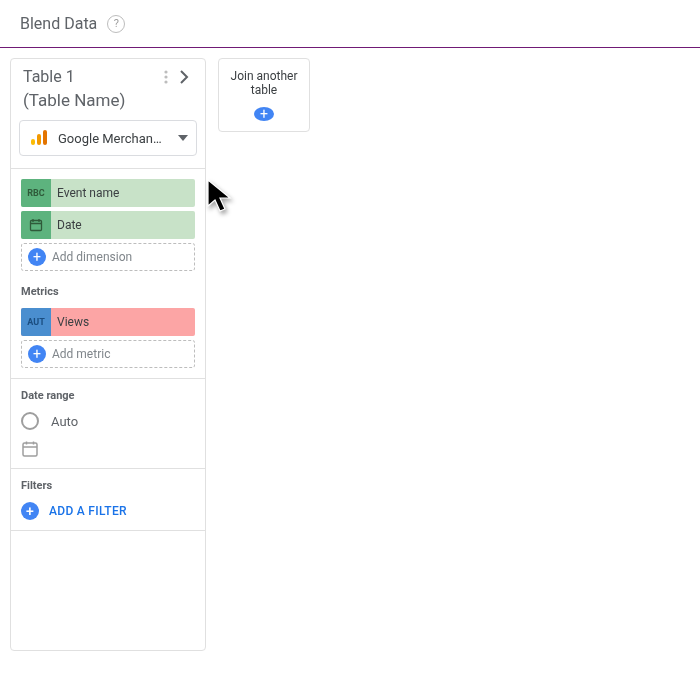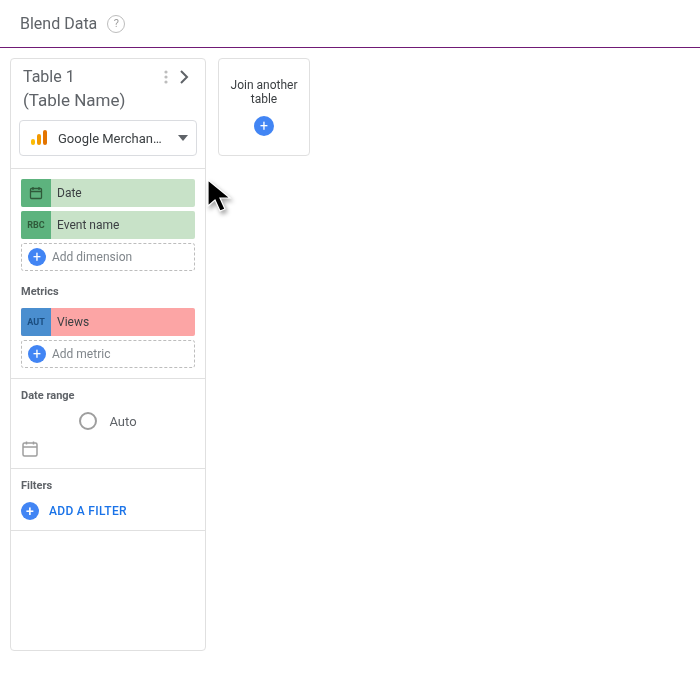--- a/index.html
+++ b/index.html
@@ -24,28 +24,28 @@
   .field-dim .badge { background: #5db37e; }
   .field-met { background: #fca5a5; }
   .field-met .badge { background: #4a8ecf; }
   .badge { width: 30px; height: 100%; display:flex; align-items:center; justify-content:center; color:#395941; font-size: 9px; font-weight: bold; }
   .field-dim .badge { color:#2f5a3a; }
   .field-met .badge { color:#1a4d80; }
   .field-label { padding-left: 6px; color: #3c4043; }
   .add-row { display:flex; align-items:center; height: 28px; border: 1px dashed #bdbdbd; border-radius: 3px; font-size: 12px; color:#80868b; cursor:pointer; }
   .add-plus { width: 30px; height:100%; display:flex; align-items:center; justify-content:center; }
   .plus-circle { width: 18px; height: 18px; border-radius: 50%; background:#4285f4; color:#fff; display:flex; align-items:center; justify-content:center; font-size: 14px; line-height:1; }
-  .radio-row { display:flex; align-items:center; gap: 12px; font-size: 13px; color:#5f6368; margin-bottom: 10px; cursor:pointer;justify-content:center; }
+  .radio-row { display:flex; align-items:center; gap: 12px; font-size: 13px; color:#5f6368; margin-bottom: 10px; cursor:pointer; }
   .radio { width: 18px; height: 18px; border: 2px solid #9e9e9e; border-radius: 50%; display:flex; align-items:center; justify-content:center; }
   .radio.checked { border-color: #1a73e8; }
   .radio.checked::after { content:''; width: 8px; height:8px; border-radius:50%; background:#1a73e8; }
   .range-row { display:flex; align-items:center; gap:12px; font-size: 12px; color:#80868b; margin-top: 4px; }
   .cal-icon { width: 18px; height: 18px; color:#9e9e9e; }
   .filter-link { display:flex; align-items:center; gap:10px; font-size: 12px; font-weight:500; color:#1a73e8; cursor:pointer; letter-spacing: 0.3px; }
-  .join-card { width: 92px; border: 1px solid #e0e0e0; border-radius: 4px; padding: 14px 8px; text-align:center; font-size: 12px; color:#3c4043; height: 98px; display:flex; flex-direction:column; align-items:center; justify-content:center; gap:10px; cursor:pointer; }
+  .join-card { width: 92px; border: 1px solid #e0e0e0; border-radius: 4px; padding: 14px 8px; text-align:center; font-size: 12px; color:#3c4043; height: 74px; display:flex; flex-direction:column; align-items:center; justify-content:center; gap:10px; cursor:pointer; }
   .cursor-pointer { position:absolute; left: 206px; top: 130px; pointer-events:none; filter: drop-shadow(2px 3px 2px rgba(0,0,0,0.35)); }
   .date-badge svg { display:block; }
 </style>
 </head>
 <body>
 
 <div class="header">
   <span>Blend Data</span>
   <span class="help">?</span>
 </div>
@@ -79,33 +79,33 @@
           <rect x="9" y="7" width="4" height="11" rx="2" fill="#f29900"></rect>
           <rect x="15" y="3" width="4" height="15" rx="2" fill="#e37400"></rect>
         </svg>
       </span>
       <span class="source-label">Google Merchan…</span>
       <span class="caret"></span>
     </div>
 
     <div class="section">
       <div class="field-row field-dim">
+        <span class="badge">RBC</span>
+        <span class="field-label">Event name</span>
+      </div>
+      <div class="field-row field-dim">
         <span class="badge date-badge">
           <svg width="14" height="14" viewBox="0 0 14 14">
               <rect x="1.5" y="2.5" width="11" height="10" rx="1" fill="none" stroke="#2f5a3a" stroke-width="1.3"></rect>
               <line x1="1.5" y1="5.5" x2="12.5" y2="5.5" stroke="#2f5a3a" stroke-width="1.3"></line>
               <line x1="4" y1="1" x2="4" y2="4" stroke="#2f5a3a" stroke-width="1.3"></line>
               <line x1="10" y1="1" x2="10" y2="4" stroke="#2f5a3a" stroke-width="1.3"></line>
             </svg>
         </span>
         <span class="field-label">Date</span>
-      </div>
-      <div class="field-row field-dim">
-        <span class="badge">RBC</span>
-        <span class="field-label">Event name</span>
       </div>
       <div class="add-row">
         <span class="add-plus">
             <span class="plus-circle">+</span>
           </span>
         <span>Add dimension</span>
       </div>
     </div>
 
     <div class="section" style="border-top:none; padding-top:4px;">

